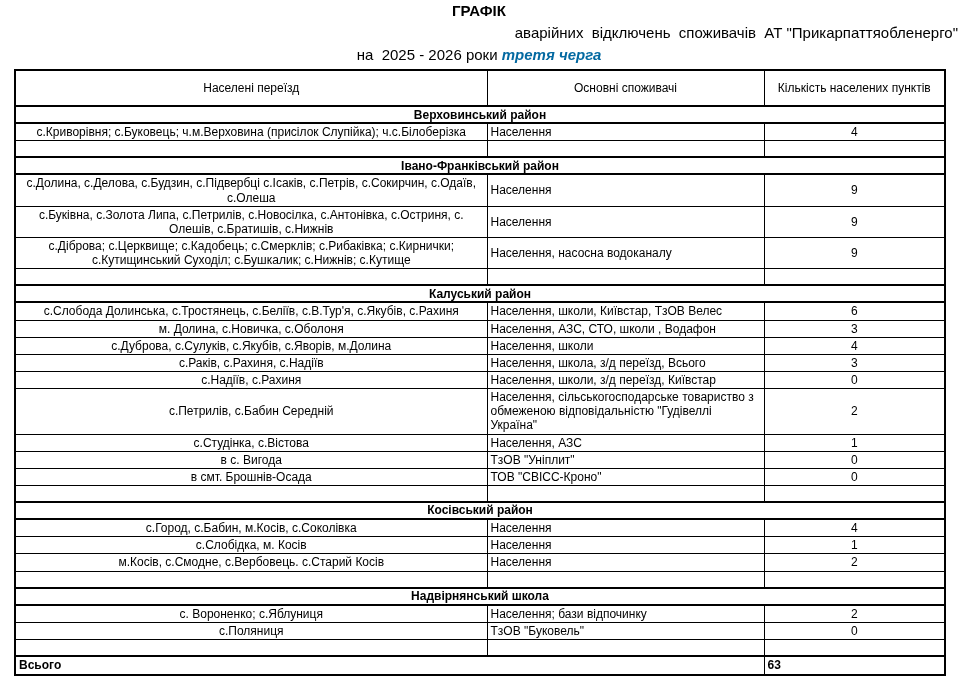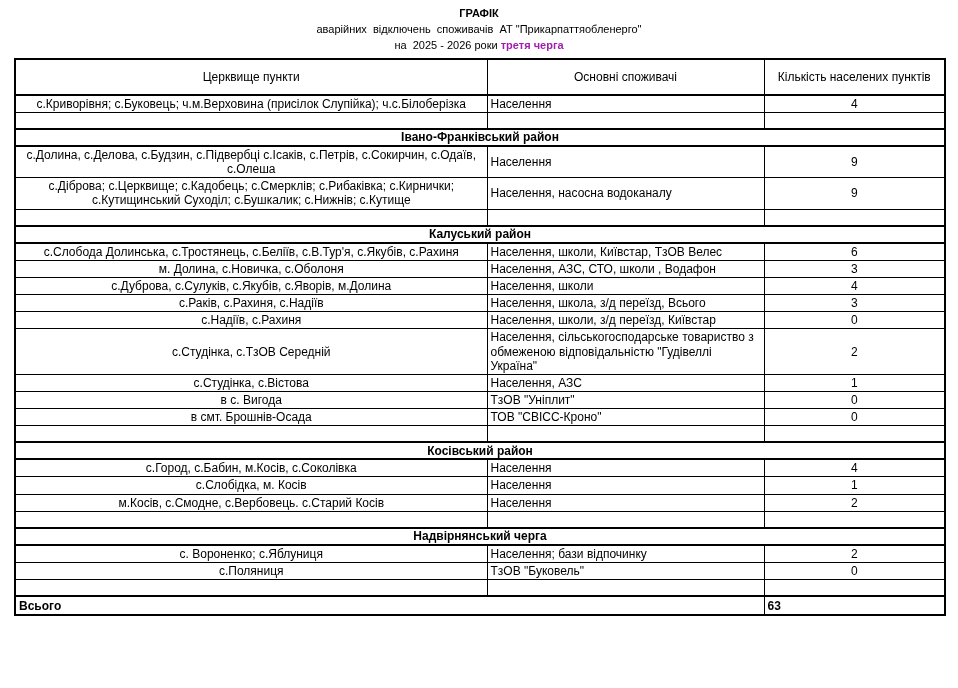--- a/index.html
+++ b/index.html
@@ -12,28 +12,27 @@
   .page {
     width: 958px;
     height: 688px;
     background: #ffffff;
     overflow: hidden;
     position: relative;
   }
   
   .title-block {
     text-align: center;
-    padding-top: 6px;
     line-height: 1.45;
-    font-size: 11px;
+    font-size: 15px;
   }
   .title-line1 { font-weight: bold; white-space: pre-wrap; }
-  .title-line2 { font-weight: normal; white-space: pre-wrap; }
+  .title-line2 { font-weight: normal; white-space: pre-wrap; text-align: right; }
   .title-line3 { font-weight: normal; white-space: pre-wrap; }
-  .title-highlight { color: #a21caf; font-weight: bold; white-space: pre-wrap; }
+  .title-highlight { color: #0369a1; font-weight: bold; white-space: pre-wrap; font-style: italic; }
   
   table.outage {
     border-collapse: collapse;
     table-layout: fixed;
     width: 930px;
     margin-left: 14px;
     margin-top: 4px;
     border: 2px solid #000;
   }
   col.c1 { width: 472px; }
@@ -85,26 +84,29 @@
   </div>
 
   <table class="outage">
     <colgroup>
       <col class="c1">
         <col class="c2">
         <col class="c3">
     </colgroup>
     <thead>
       <tr class="header-row">
-        <th>Церквище пункти</th>
+        <th>Населені переїзд</th>
         <th>Основні споживачі</th>
         <th>Кількість населених пунктів</th>
       </tr>
     </thead>
     <tbody>
+  <tr class="section-row">
+    <td colspan="3">Верховинський район</td>
+  </tr>
 
   <tr>
     <td class="cell-settlements">с.Криворівня; с.Буковець; ч.м.Верховина (присілок Слупійка); ч.с.Білоберізка</td>
     <td class="cell-consumers">Населення</td>
     <td class="cell-count">4</td>
   </tr>
 
   <tr class="empty-row">
     <td></td>
     <td></td>
@@ -114,20 +116,25 @@
   <tr class="section-row">
     <td colspan="3">Івано-Франківський район</td>
   </tr>
 
   <tr>
     <td class="cell-settlements">с.Долина, с.Делова, с.Будзин, с.Підвербці с.Ісаків, с.Петрів, с.Сокирчин, с.Одаїв, с.Олеша</td>
     <td class="cell-consumers">Населення</td>
     <td class="cell-count">9</td>
   </tr>
 
+  <tr>
+    <td class="cell-settlements">с.Буківна, с.Золота Липа, с.Петрилів, с.Новосілка, с.Антонівка, с.Остриня, с. Олешів, с.Братишів, с.Нижнів</td>
+    <td class="cell-consumers">Населення</td>
+    <td class="cell-count">9</td>
+  </tr>
 
   <tr>
     <td class="cell-settlements">с.Діброва; с.Церквище; с.Кадобець; с.Смерклів; с.Рибаківка; с.Кирнички; с.Кутищинський Суходіл; с.Бушкалик; с.Нижнів; с.Кутище</td>
     <td class="cell-consumers">Населення, насосна водоканалу</td>
     <td class="cell-count">9</td>
   </tr>
 
   <tr class="empty-row">
     <td></td>
     <td></td>
@@ -162,21 +169,21 @@
     <td class="cell-count">3</td>
   </tr>
 
   <tr>
     <td class="cell-settlements">с.Надіїв, с.Рахиня</td>
     <td class="cell-consumers">Населення, школи, з/д переїзд, Київстар</td>
     <td class="cell-count">0</td>
   </tr>
 
   <tr>
-    <td class="cell-settlements">с.Студінка, с.ТзОВ Середній</td>
+    <td class="cell-settlements">с.Петрилів, с.Бабин Середній</td>
     <td class="cell-consumers">Населення, сільськогосподарське товариство з обмеженою відповідальністю "Гудівеллі Україна"</td>
     <td class="cell-count">2</td>
   </tr>
 
   <tr>
     <td class="cell-settlements">с.Студінка, с.Вістова</td>
     <td class="cell-consumers">Населення, АЗС</td>
     <td class="cell-count">1</td>
   </tr>
 
@@ -221,21 +228,21 @@
   </tr>
 
 
   <tr class="empty-row">
     <td></td>
     <td></td>
     <td></td>
   </tr>
 
   <tr class="section-row">
-    <td colspan="3">Надвірнянський черга</td>
+    <td colspan="3">Надвірнянський школа</td>
   </tr>
 
   <tr>
     <td class="cell-settlements">с. Вороненко; с.Яблуниця</td>
     <td class="cell-consumers">Населення; бази відпочинку</td>
     <td class="cell-count">2</td>
   </tr>
 
   <tr>
     <td class="cell-settlements">с.Поляниця</td>

